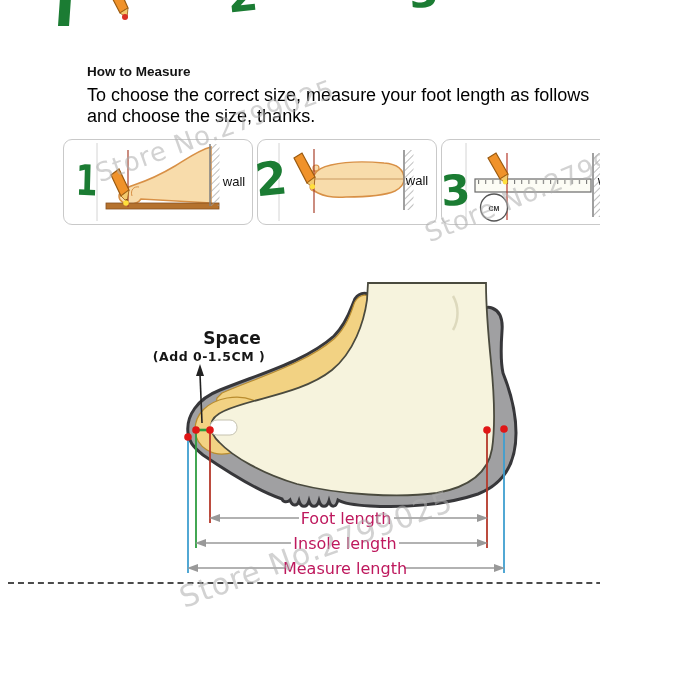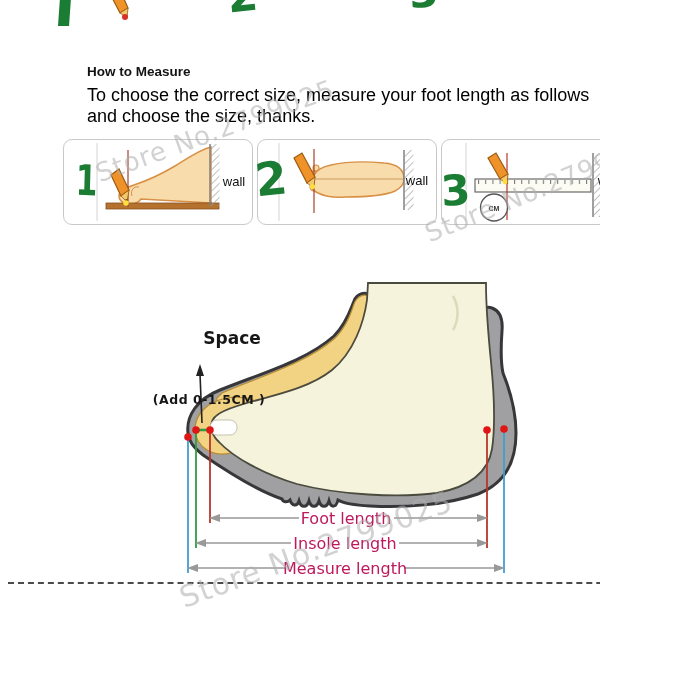--- a/index.html
+++ b/index.html
@@ -12,21 +12,21 @@
   
   #topsliver{left:0;top:0;width:700px;height:26px;overflow:hidden;}
   .digit{font-family:"DejaVu Sans",sans-serif;font-weight:bold;color:#1b7c33;line-height:1;}
   
   .panel{border:1.5px solid #c9c9c9;border-radius:9px;background:#fff;}
   .walltext{font-size:13px;color:#101010;transform:translate(-50%,-50%);}
   .cmtext{font-size:7px;font-weight:bold;color:#333;transform:translate(-50%,-50%);}
   
   .hand{font-family:"DejaVu Sans",sans-serif;font-weight:bold;color:#161616;}
   #space-title{left:204px;top:338px;font-size:17px;transform:translate(-50%,-50%);margin-left:28px;}
-  #space-note{left:209px;top:356px;font-size:12.5px;transform:translate(-50%,-50%);letter-spacing:.5px;margin-top:43px;}
+  #space-note{left:209px;top:356px;font-size:12.5px;transform:translate(-50%,-50%);letter-spacing:.5px;}
   .rowlabel{font-size:16px;color:#be185d;transform:translate(-50%,-50%);font-family:"DejaVu Sans",sans-serif;}
   
   .wm{font-family:"DejaVu Sans",sans-serif;color:rgba(173,173,173,.55);white-space:nowrap;
       letter-spacing:1px;pointer-events:none;}
   
   #dashline{left:8px;top:582px;width:684px;border-top:2.4px dashed #4b4b4b;height:0;}
   svg{display:block;}
 </style>
 </head>
 <body>

